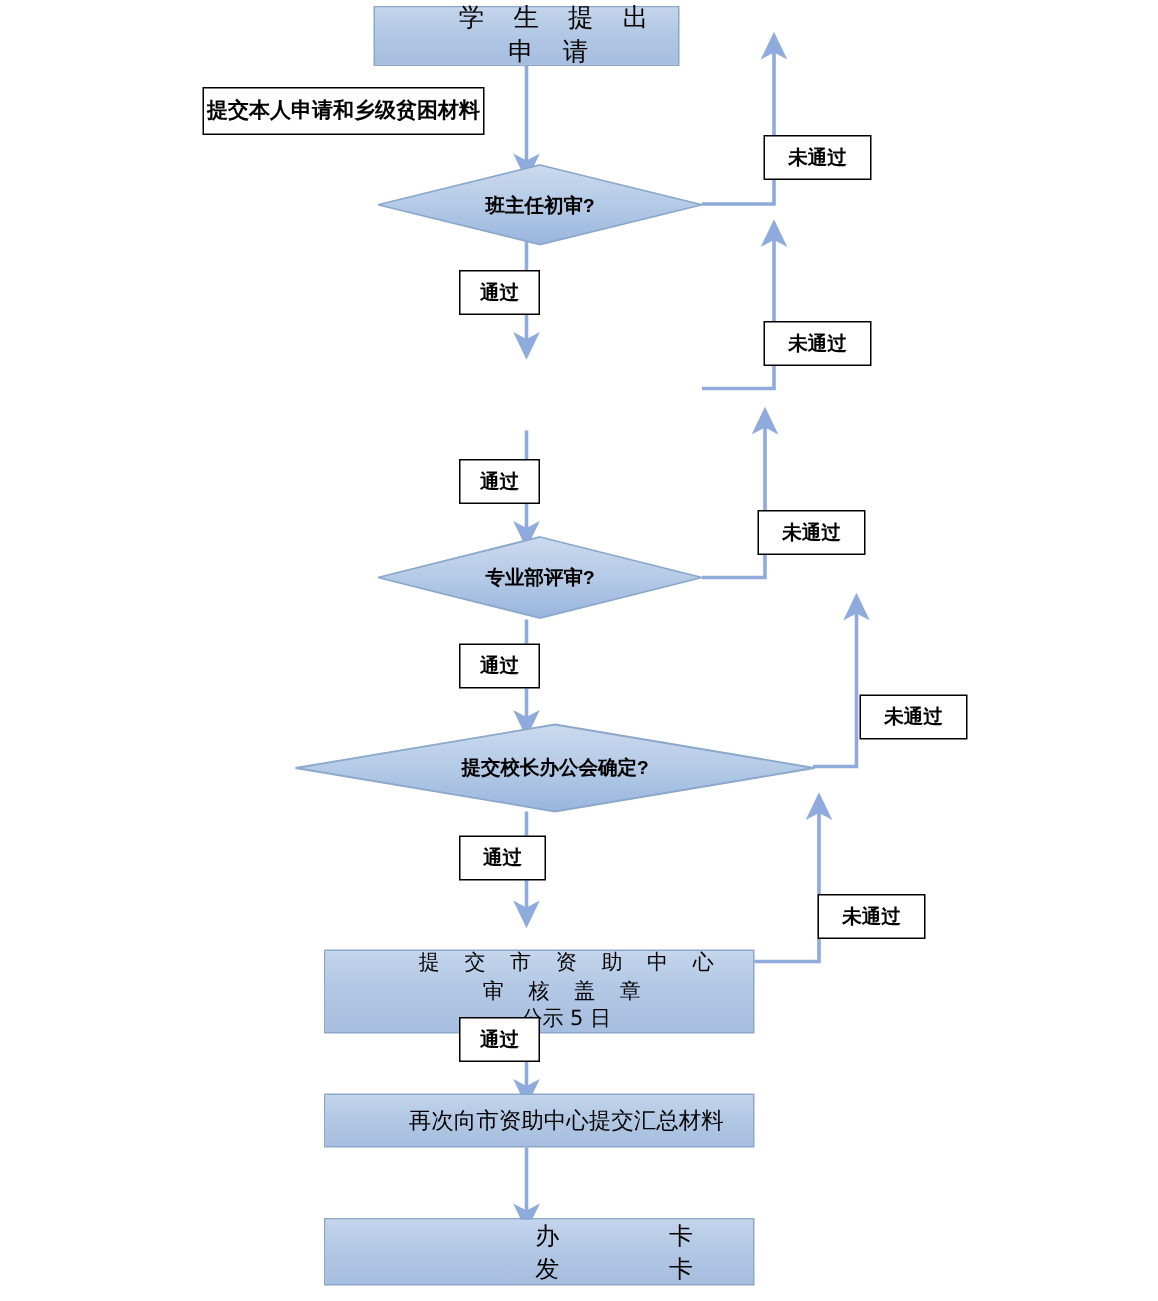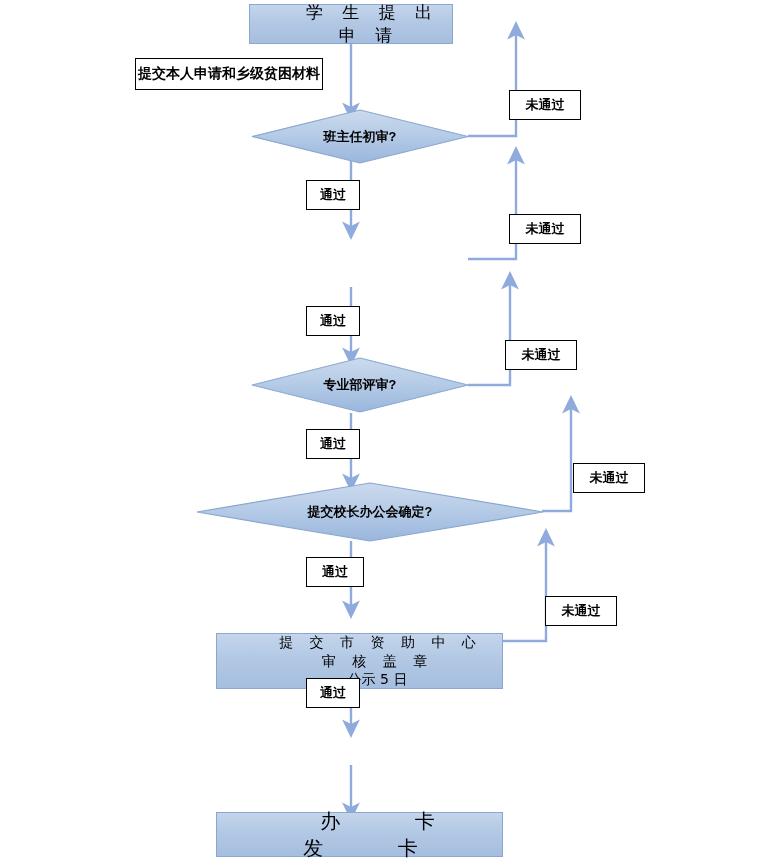--- a/index.html
+++ b/index.html
@@ -219,18 +219,21 @@
   </div>
 
   <div class="node labelbox" style="left:545px; top:596px; width:72px; height:30px;">
     <span>未通过</span>
   </div>
 
   <div class="node labelbox" style="left:306px; top:678px; width:54px; height:30px;">
     <span>通过</span>
   </div>
 
+  <div class="node procbox" style="left:216px; top:729px; width:287px; height:36px;">
+    <span class="txt" style="font-size:15px;">再次向市资助中心提交汇总材料</span>
+  </div>
 
   <div class="node procbox" style="left:216px; top:812px; width:287px; height:45px;">
-    <span class="txt tracking-max" style="font-size:20px;">办 卡 发 卡</span>
+    <span class="txt tracking-max" style="font-size:16px;text-align:right;">办 卡 发 卡</span>
   </div>
 
 </div>
 
 </body></html>

